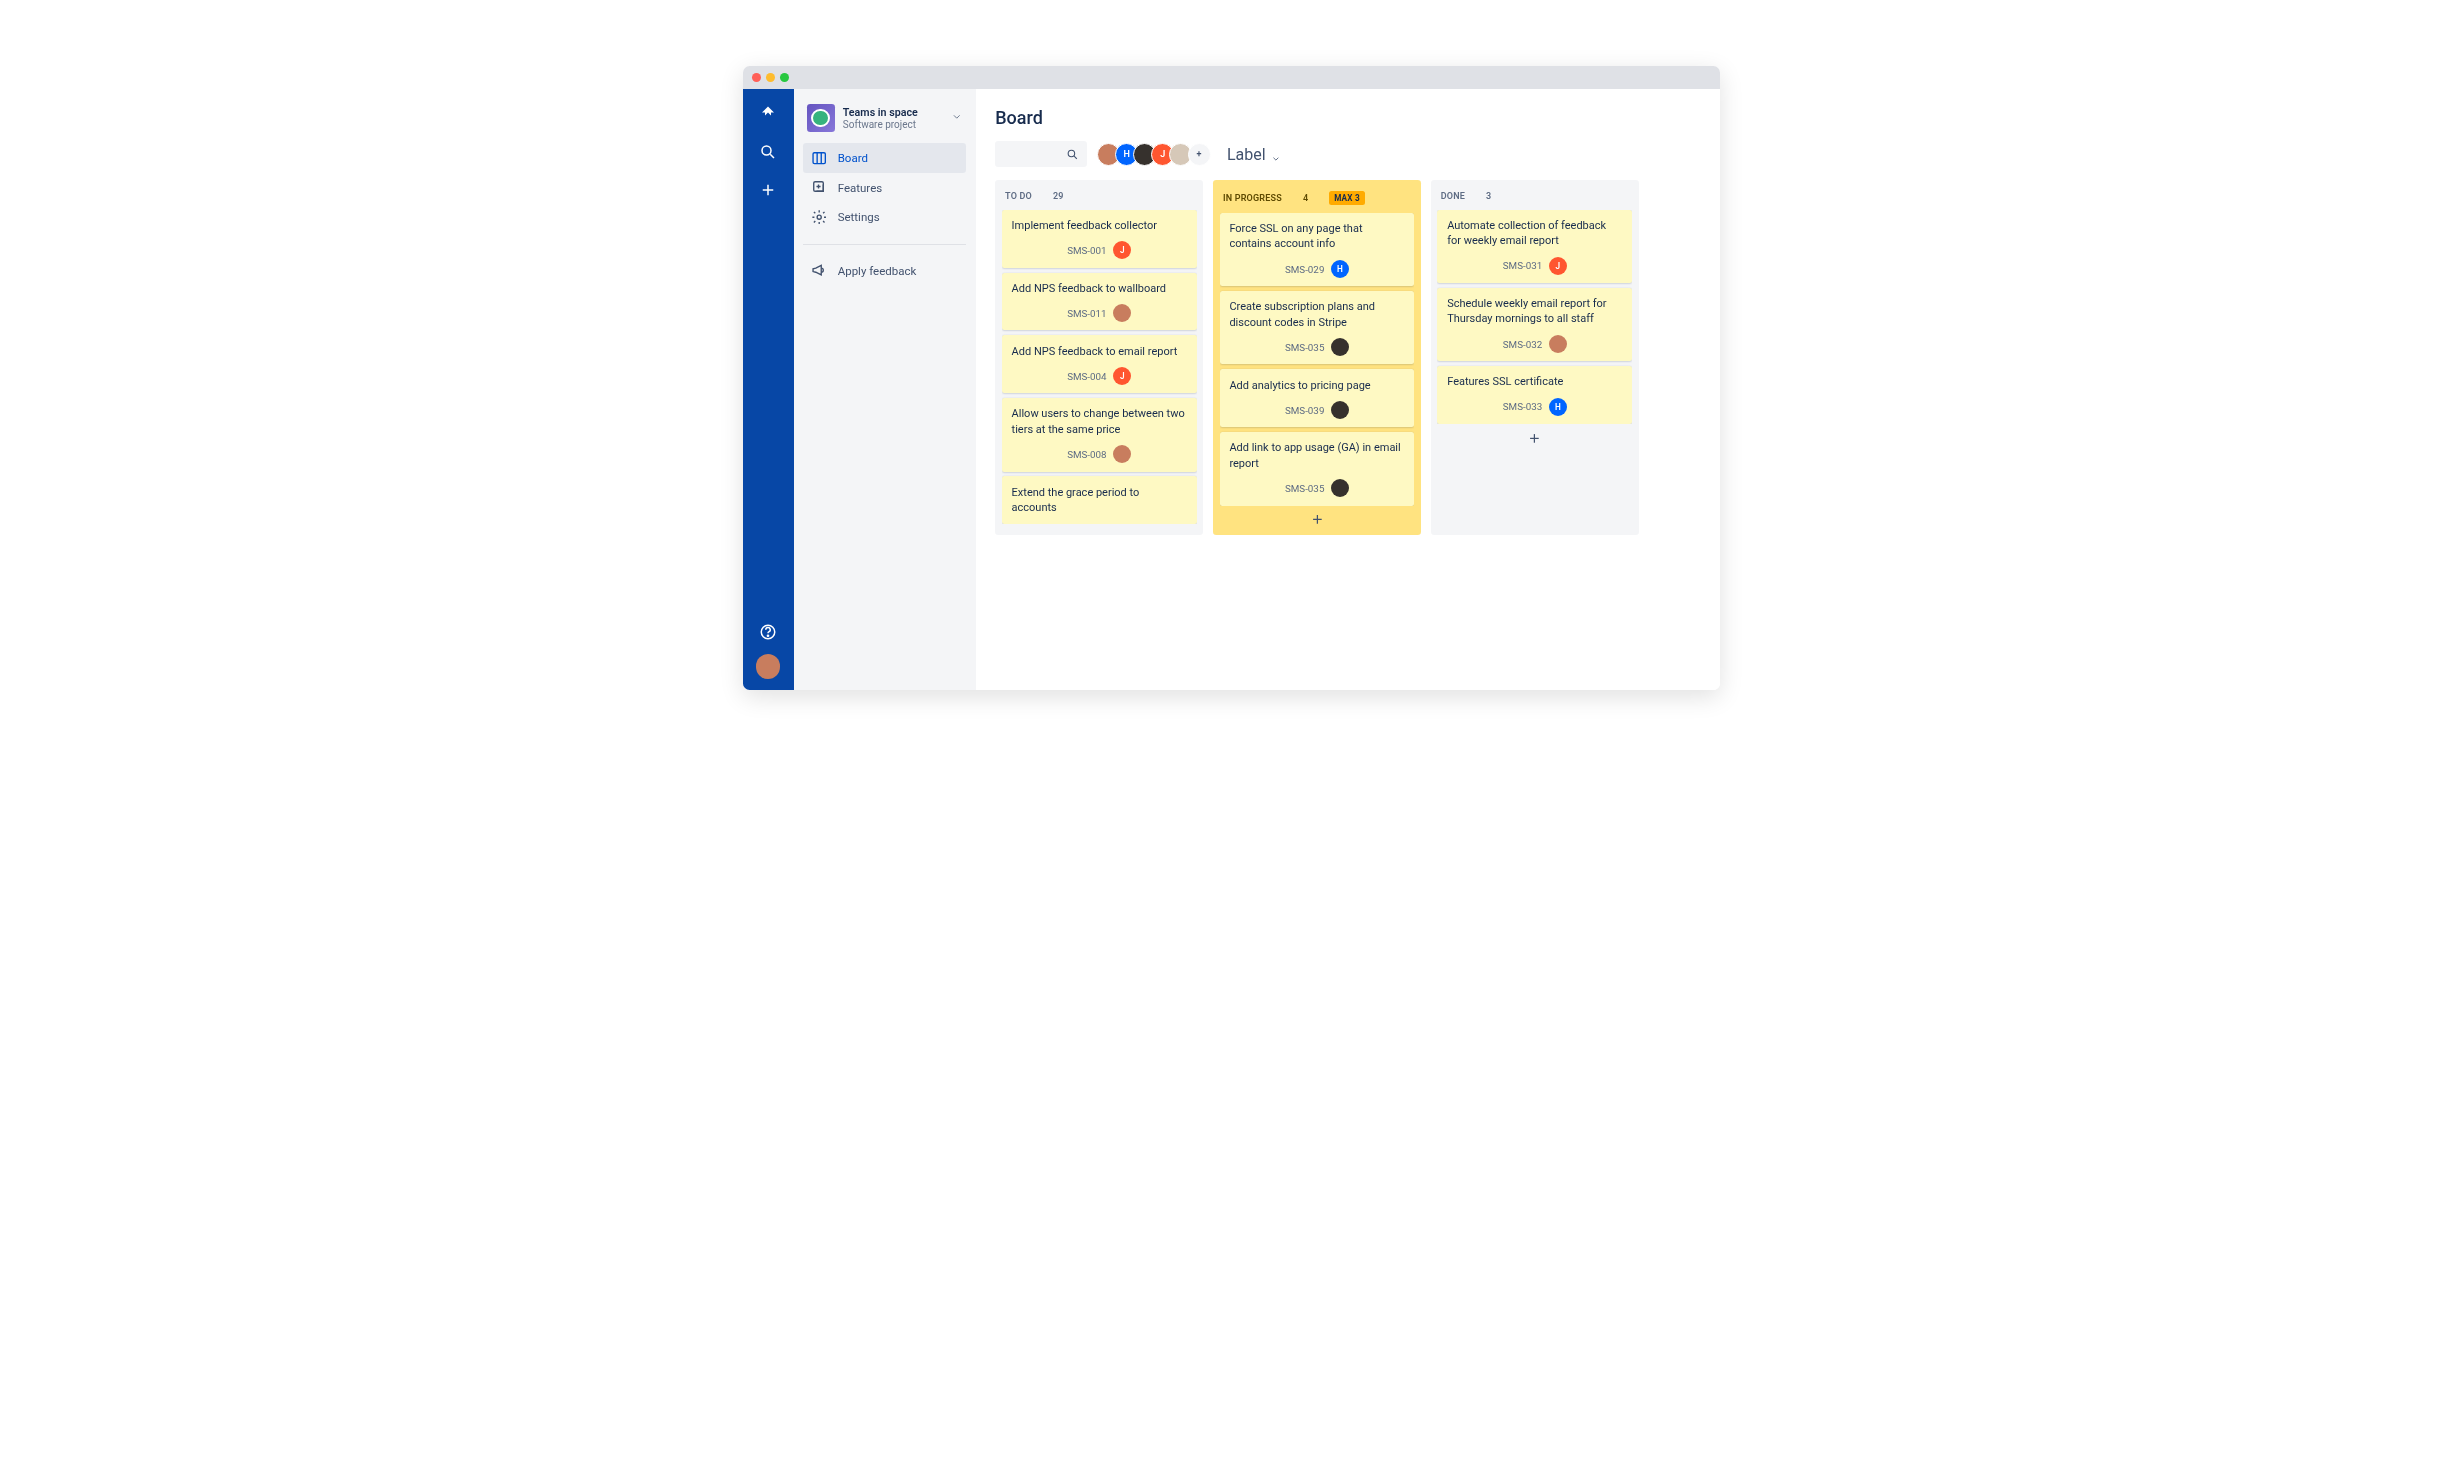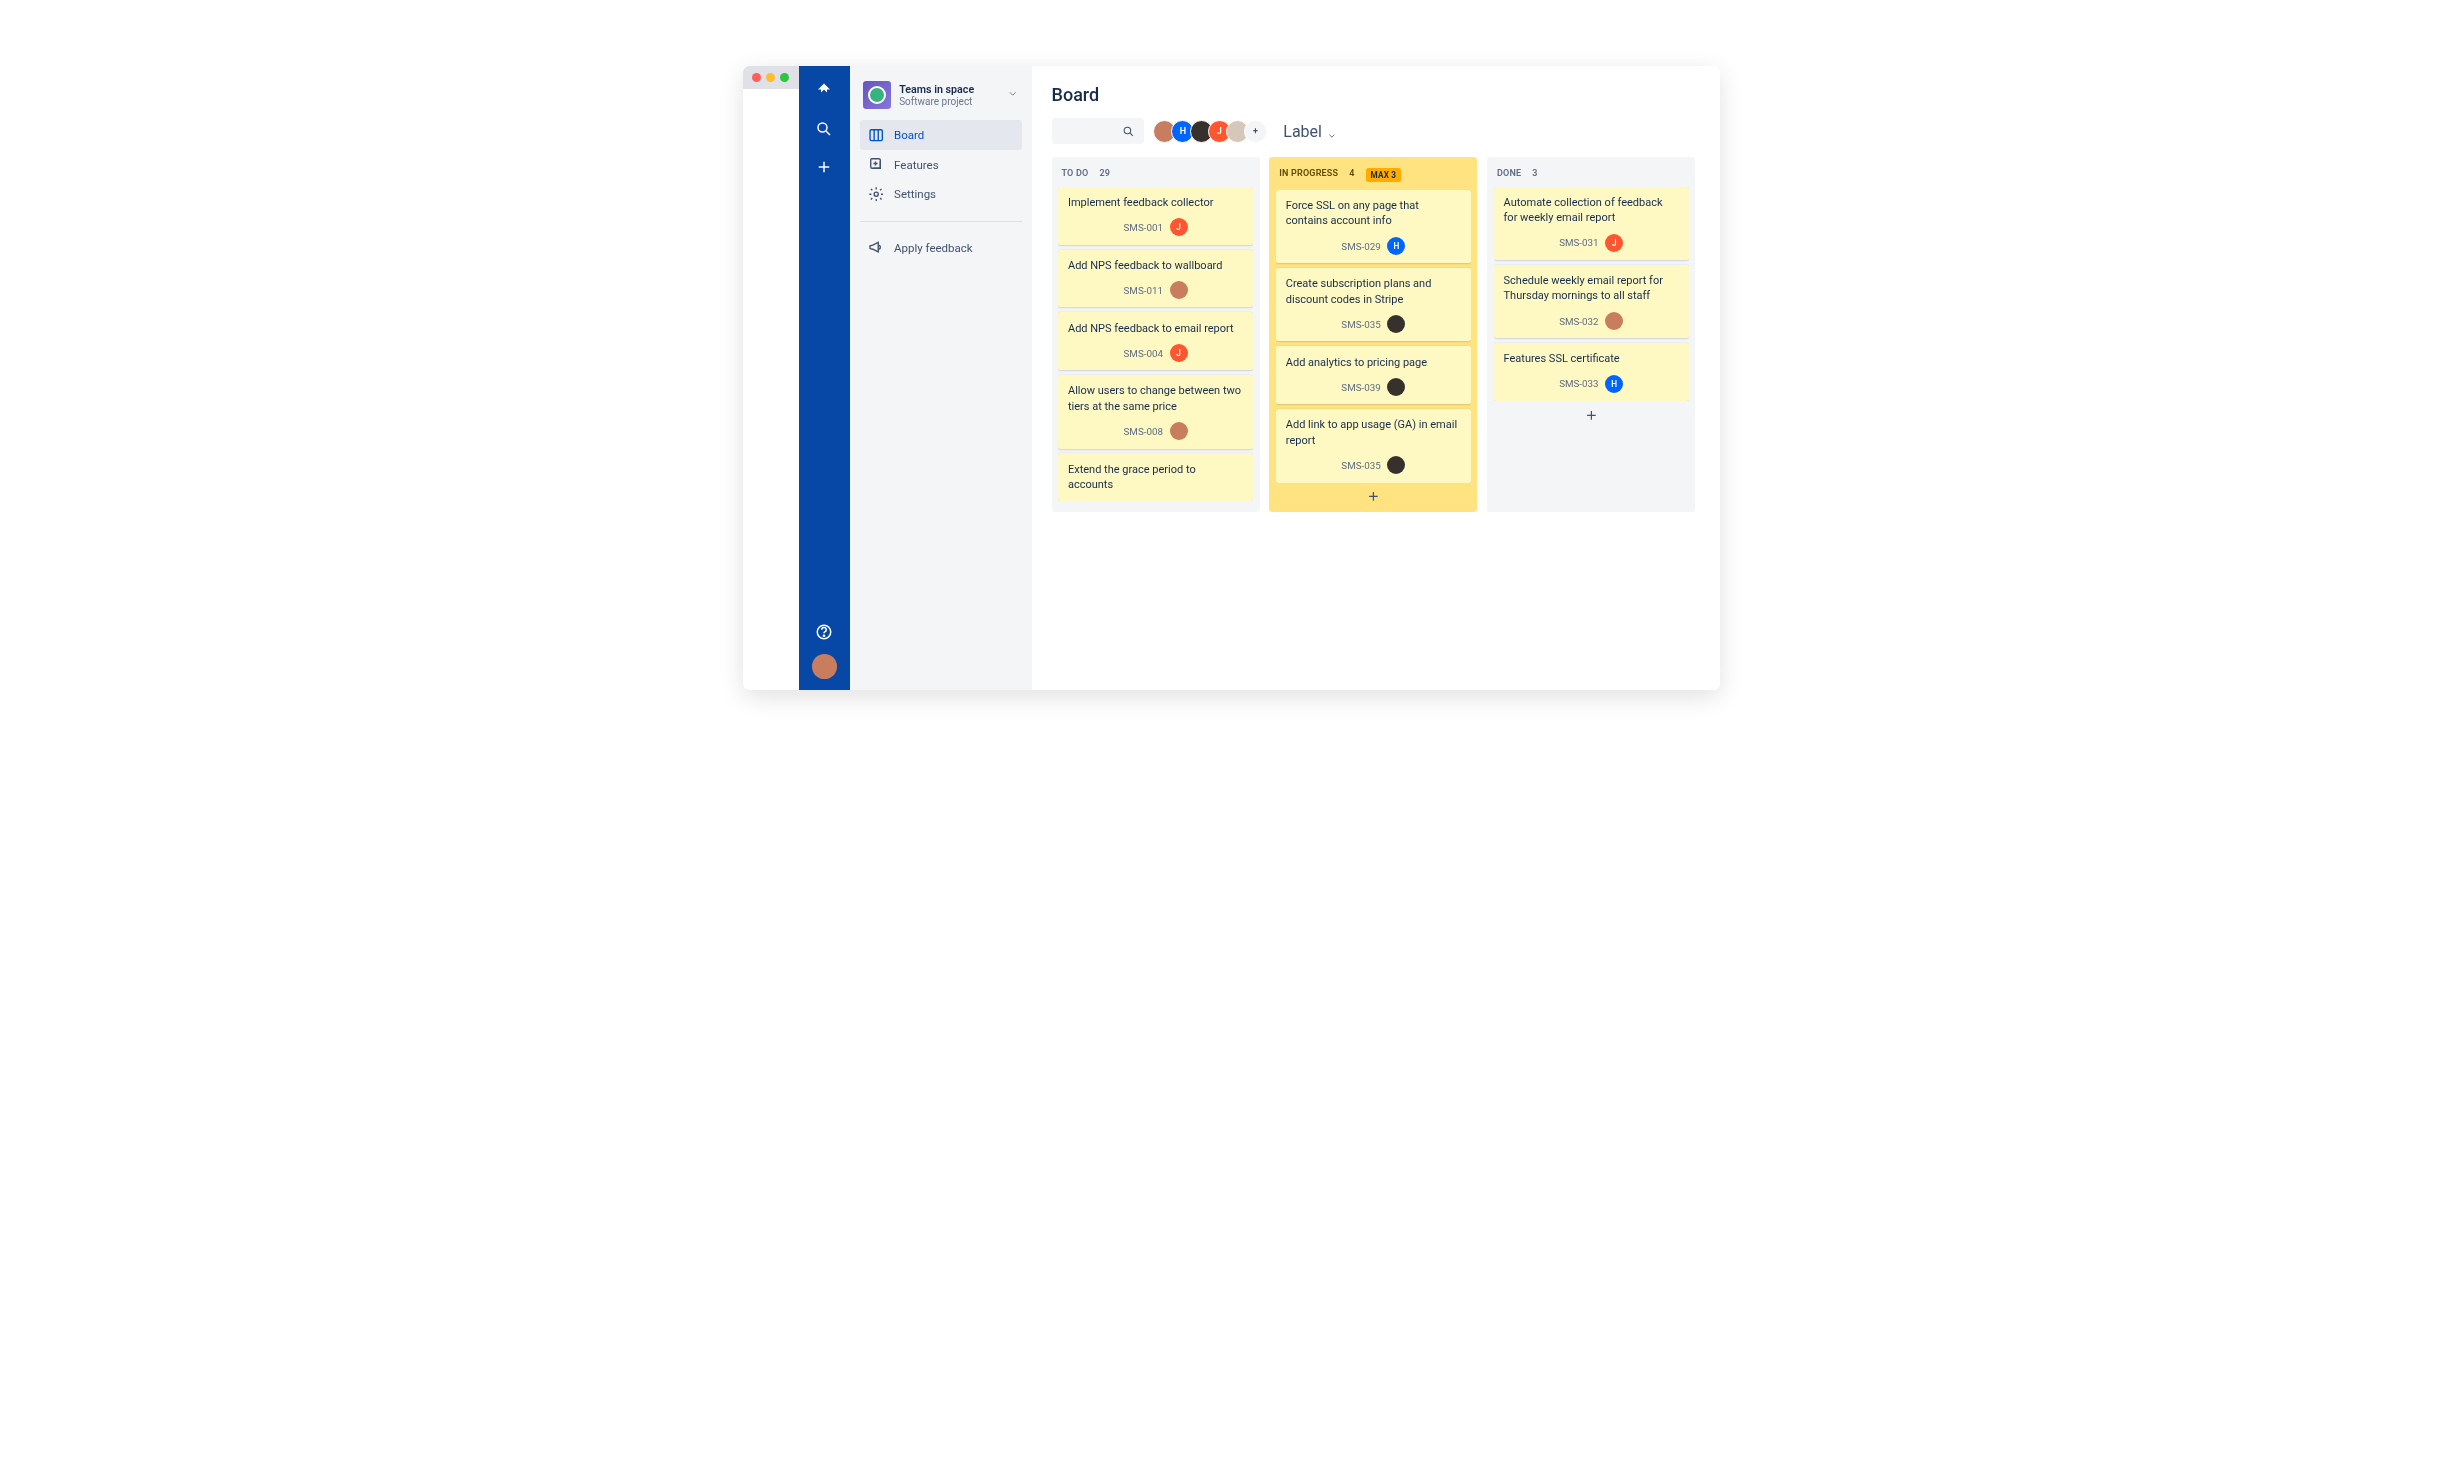--- a/index.html
+++ b/index.html
@@ -1,17 +1,17 @@
 <!DOCTYPE html>
 <html style="font-size:13px"><head>
 <meta charset="utf-8">
 <style>
 * { margin:0; padding:0; box-sizing:border-box; font-family:-apple-system,BlinkMacSystemFont,"Segoe UI",Roboto,sans-serif; }
 body { background:#fff; display:flex; justify-content:center; align-items:flex-start; padding:66px 0; }
-.window { width:977px; height:624px; border-radius:6.6px; overflow:hidden; box-shadow:0 6.6px 24.6px rgba(0,0,0,0.12); display:flex; flex-direction:row; }
+.window { width:977px; height:624px; border-radius:6.6px; overflow:hidden; box-shadow:0 6.6px 24.6px rgba(0,0,0,0.12); display:flex; flex-direction:column; }
 .titlebar { height:23px; background:#dfe1e6; display:flex; align-items:center; padding:0 9.8px; gap:4.9px; }
 .tldot { width:9px; height:9px; border-radius:50%; }
 .tldot.r{background:#ff5f57}.tldot.y{background:#febc2e}.tldot.g{background:#28c840}
 .app { flex:1; display:flex; overflow:hidden; background:#fff; }
 .rail { width:51px; background:#0747a6; display:flex; flex-direction:column; align-items:center; padding-top:14.8px; gap:16.4px; }
 .rail-icon { width:21.3px; height:21.3px; display:flex; align-items:center; justify-content:center; color:#fff; cursor:pointer; }
 .rail-icon svg{width:18px;height:18px}
 .rail-spacer{flex:1}
 .rail-bottom{padding-bottom:11.5px;display:flex;flex-direction:column;align-items:center;gap:11.5px}
 .rail-avatar{width:24.6px;height:24.6px;border-radius:50%;background:#c87d5e}
@@ -33,21 +33,21 @@
 .search-box{width:92px;height:26px;background:#f4f5f7;border-radius:3.3px;display:flex;align-items:center;justify-content:flex-end;padding:0 8.2px;cursor:text}
 .search-box svg{width:13px;height:13px;color:#42526e}
 .avatar-stack{display:flex}
 .av{width:23px;height:23px;border-radius:50%;border:1.6px solid #fff;margin-left:-4.9px;display:flex;align-items:center;justify-content:center;font-size:9px;font-weight:600;color:#fff}
 .av:first-child{margin-left:0}
 .av-add{background:#f4f5f7;color:#42526e;cursor:pointer}
 .label-dd{display:flex;align-items:flex-end;gap:4.9px;font-size:16px;color:#42526e;cursor:pointer;margin-left:6.6px}
 .board-wrap{flex:1;display:flex;gap:9.8px;overflow:hidden;position:relative}
 .col{width:208px;background:#f4f5f7;border-radius:3.3px;padding:6.6px;display:flex;flex-direction:column;overflow:hidden}
 .col.warn{background:#ffe380}
-.col-head{display:flex;align-items:flex-start;gap:11px;padding:4.9px 3.3px 8.2px 3.3px;font-size:9px;font-weight:600;color:#5e6c84;text-transform:uppercase;letter-spacing:0.2px}
+.col-head{display:flex;align-items:center;gap:21px;padding:4.9px 3.3px 8.2px 3.3px;font-size:9px;font-weight:600;color:#5e6c84;text-transform:uppercase;letter-spacing:0.2px}
 .col.warn .col-head{color:#5e4a00}
 .max-badge{background:#ffab00;color:#172b4d;font-size:8.2px;padding:1.6px 4.9px;border-radius:2.5px;font-weight:700}
 .cards{display:flex;flex-direction:column;gap:4.9px;overflow-y:auto;scrollbar-width:none}
 .cards::-webkit-scrollbar{display:none}
 .card{background:#fef9c3;border-radius:2.5px;padding:8.2px 9.8px;cursor:pointer;box-shadow:0 0.8px 1.6px rgba(9,30,66,0.15)}
 .card-title{font-size:11px;color:#172b4d;line-height:1.4}
 .card-foot{display:flex;justify-content:center;align-items:center;gap:6.6px;margin-top:8.2px}
 .card-id{font-size:9.8px;color:#5e6c84}
 .asg{width:18px;height:18px;border-radius:50%;display:flex;align-items:center;justify-content:center;font-size:8.2px;font-weight:600;color:#fff}
 .col-add{display:flex;justify-content:center;padding:6.6px 0 1.6px 0;color:#42526e;cursor:pointer}

